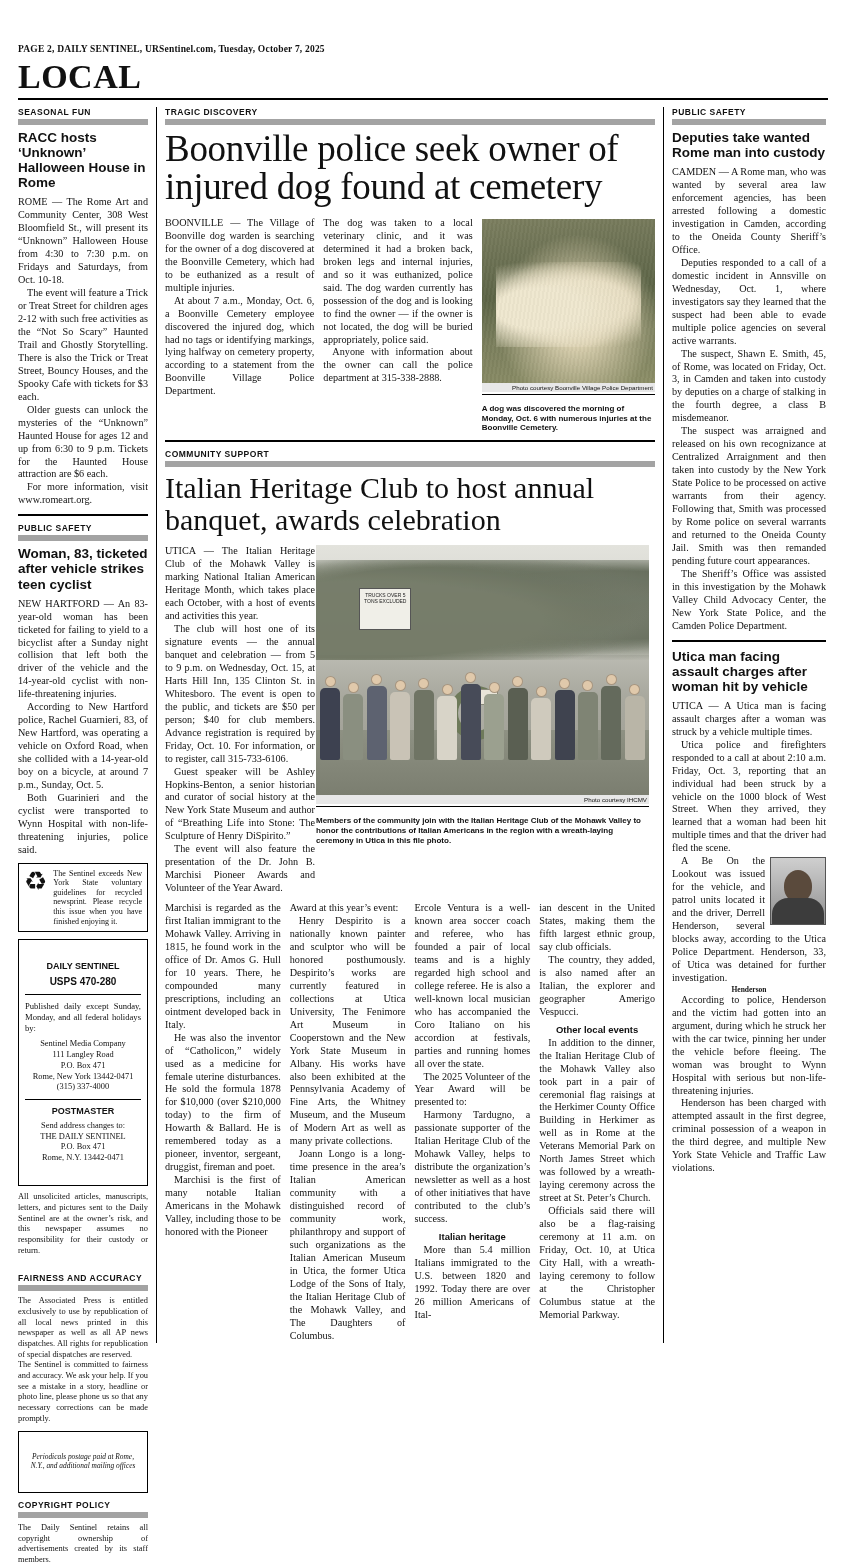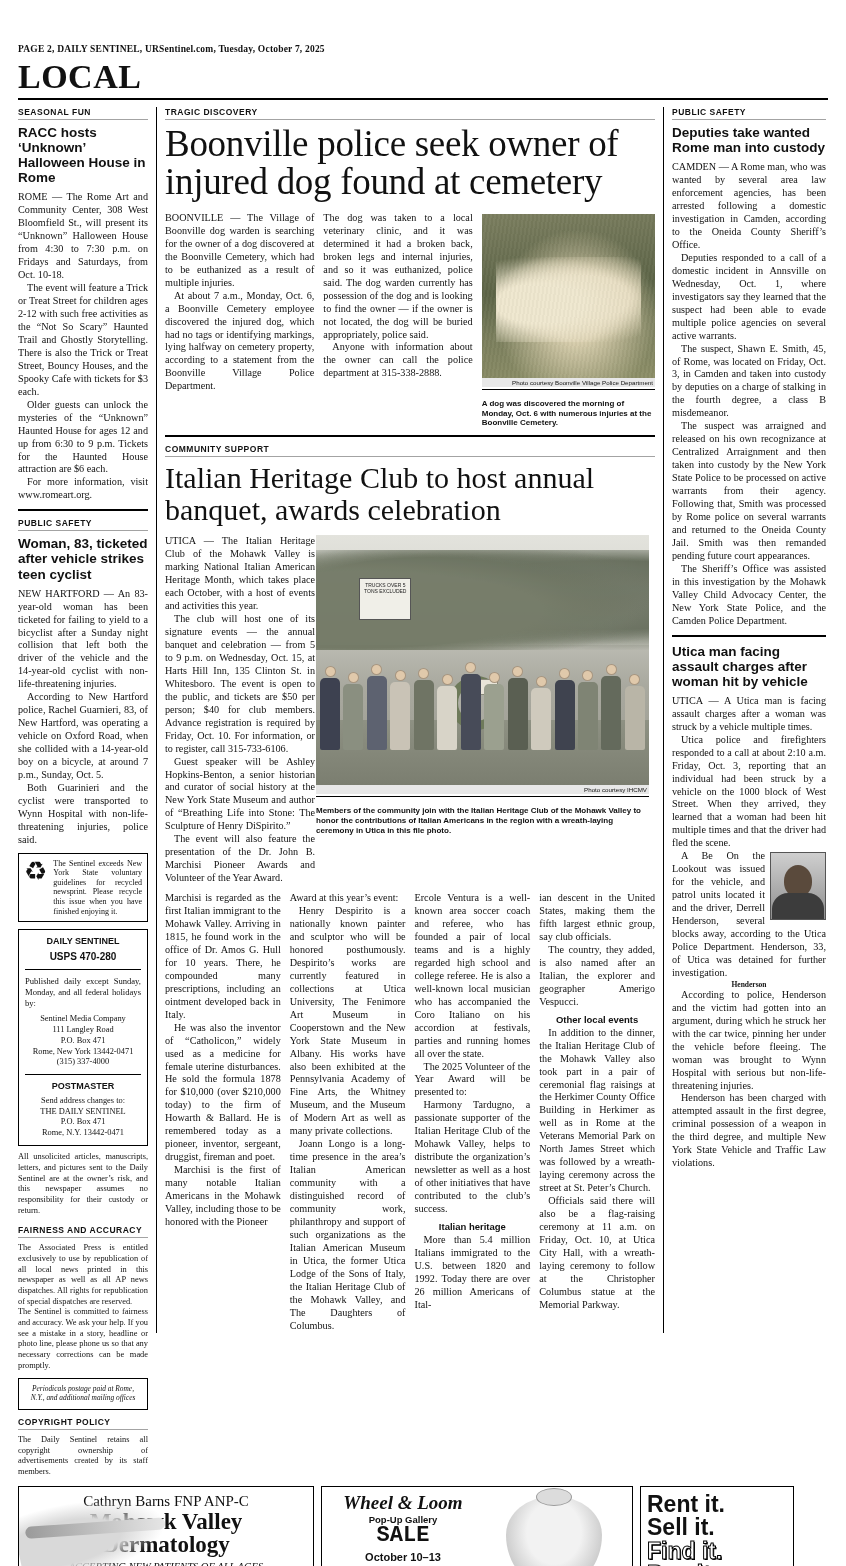--- a/index.html
+++ b/index.html
@@ -42,21 +42,21 @@
   }
   .col-left { width: 130px; flex: none; }
   .col-mid { width: 508px; flex:none; border-left:1px solid #000; border-right:1px solid #000; padding: 0 8px; }
   .col-right { width: 154px; flex: none; }
 
   .kicker {
     font-family: "Liberation Sans", sans-serif;
     font-size: 8.5px;
     font-weight: bold;
     letter-spacing: .5px;
-    border-bottom: 1px solid #a3a3a3;
+    border-bottom: 6px solid #a3a3a3;
     padding-bottom: 2px;
     margin-bottom: 5px;
   }
   h2.hl {
     font-family: "Liberation Sans", sans-serif;
     font-size: 13.5px;
     line-height: 1.12;
     font-weight: bold;
     margin: 0 0 6px 0;
   }
@@ -158,21 +158,21 @@
     width: 56px; height: 68px; float: right; margin: 2px 0 2px 5px;
     background: linear-gradient(180deg,#cfcfcf,#8f8f8f);
     position: relative; overflow:hidden; border:1px solid #555;
   }
   .mugshot .mhead{position:absolute;left:50%;top:12px;transform:translateX(-50%);width:28px;height:32px;border-radius:50% 50% 45% 45%;background:#5a4a3c;}
   .mugshot .mbody{position:absolute;left:50%;bottom:0;transform:translateX(-50%);width:52px;height:26px;border-radius:16px 16px 0 0;background:#3c3c3c;}
   .mugcap{font-family:Liberation Serif, serif;font-size:7.5px;font-weight:bold;text-align:center;clear:both;}
   
   .box {
     border: 1px solid #000;
-    padding: 6px 6px;
+    padding: 21px 6px;
     margin-top: 7px;
     font-size: 8.6px;
     line-height: 1.25;
   }
   .box .bt {
     font-family:"Liberation Sans", sans-serif;
     font-weight: bold;
     font-size: 9px;
     text-align:center;
     margin-bottom:3px;
@@ -263,21 +263,21 @@
         <div class="rule"></div>
         <div class="bt">POSTMASTER</div>
         <div class="small-center">Send address changes to:</div>
         <div class="small-center">THE DAILY SENTINEL</div>
         <div class="small-center">P.O. Box 471</div>
         <div class="small-center">Rome, N.Y. 13442-0471</div>
       </div>
 
       <p style="font-size:8.4px;text-indent:0;margin-top:6px">All unsolicited articles, manuscripts, letters, and pictures sent to the Daily Sentinel are at the owner’s risk, and this newspaper assumes no responsibility for their custody or return.</p>
 
-      <div class="kicker" style="margin-top:9px">FAIRNESS AND ACCURACY</div>
+      <div class="kicker" style="margin-top:17px">FAIRNESS AND ACCURACY</div>
       <p style="font-size:8.4px;text-indent:0;margin-top:5px">The Associated Press is entitled exclusively to use by republication of all local news printed in this newspaper as well as all AP news dispatches. All rights for republication of special dispatches are reserved.</p>
       <p style="font-size:8.4px;text-indent:0">The Sentinel is committed to fairness and accuracy. We ask your help. If you see a mistake in a story, headline or photo line, please phone us so that any necessary corrections can be made promptly.</p>
 
       <div class="box" style="text-align:center">
         <div class="tiny italic">Periodicals postage paid at Rome, N.Y., and additional mailing offices</div>
       </div>
 
       <div class="kicker" style="margin-top:7px">COPYRIGHT POLICY</div>
       <p style="font-size:8.4px;text-indent:0">The Daily Sentinel retains all copyright ownership of advertisements created by its staff members.</p>
     </div>

